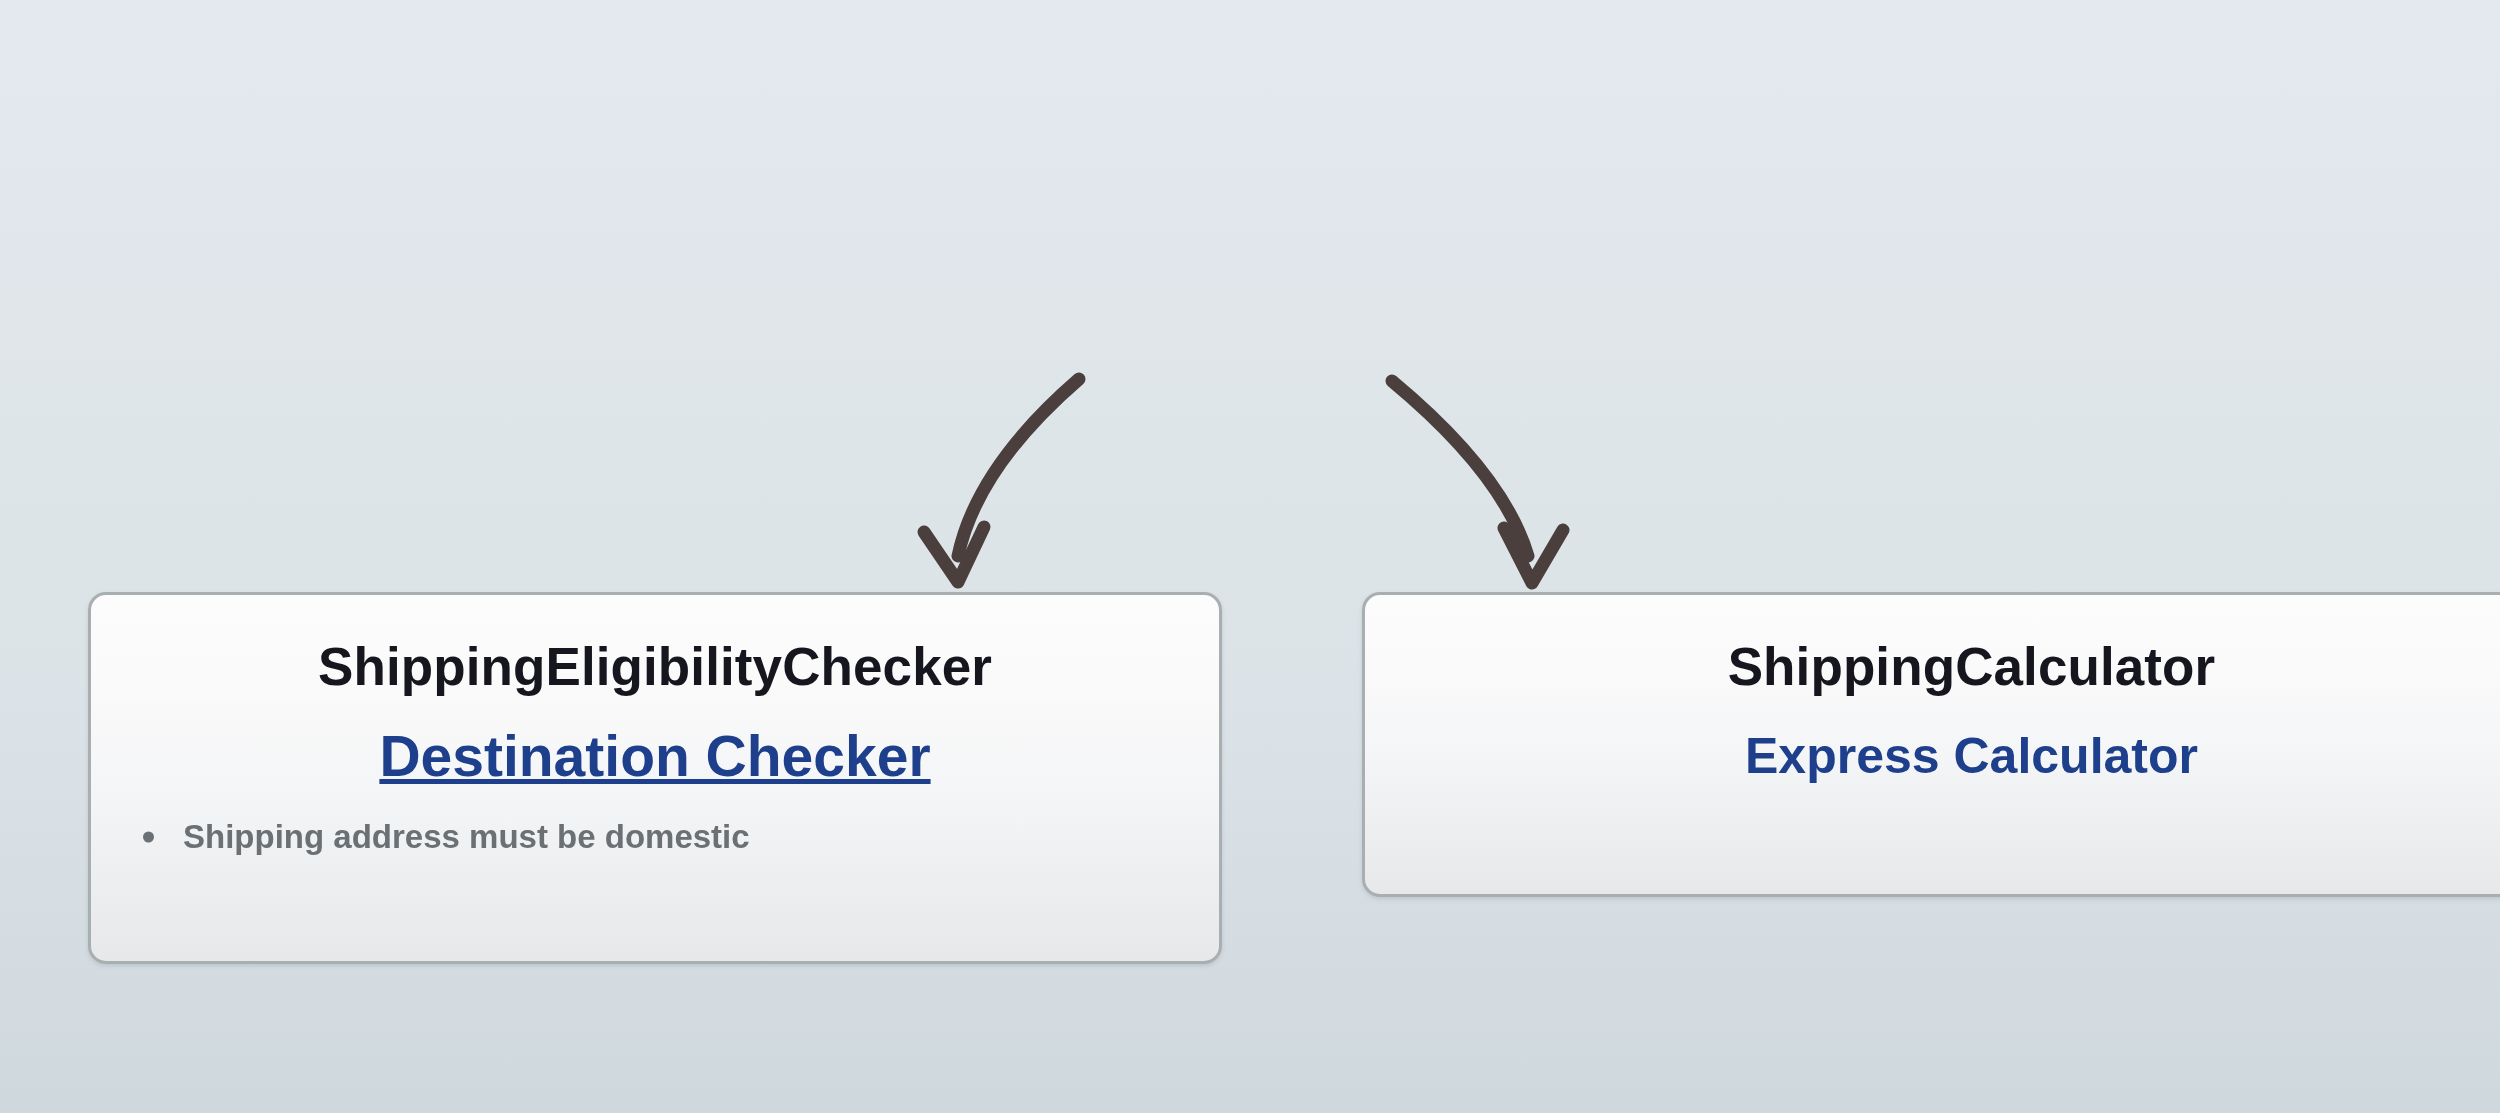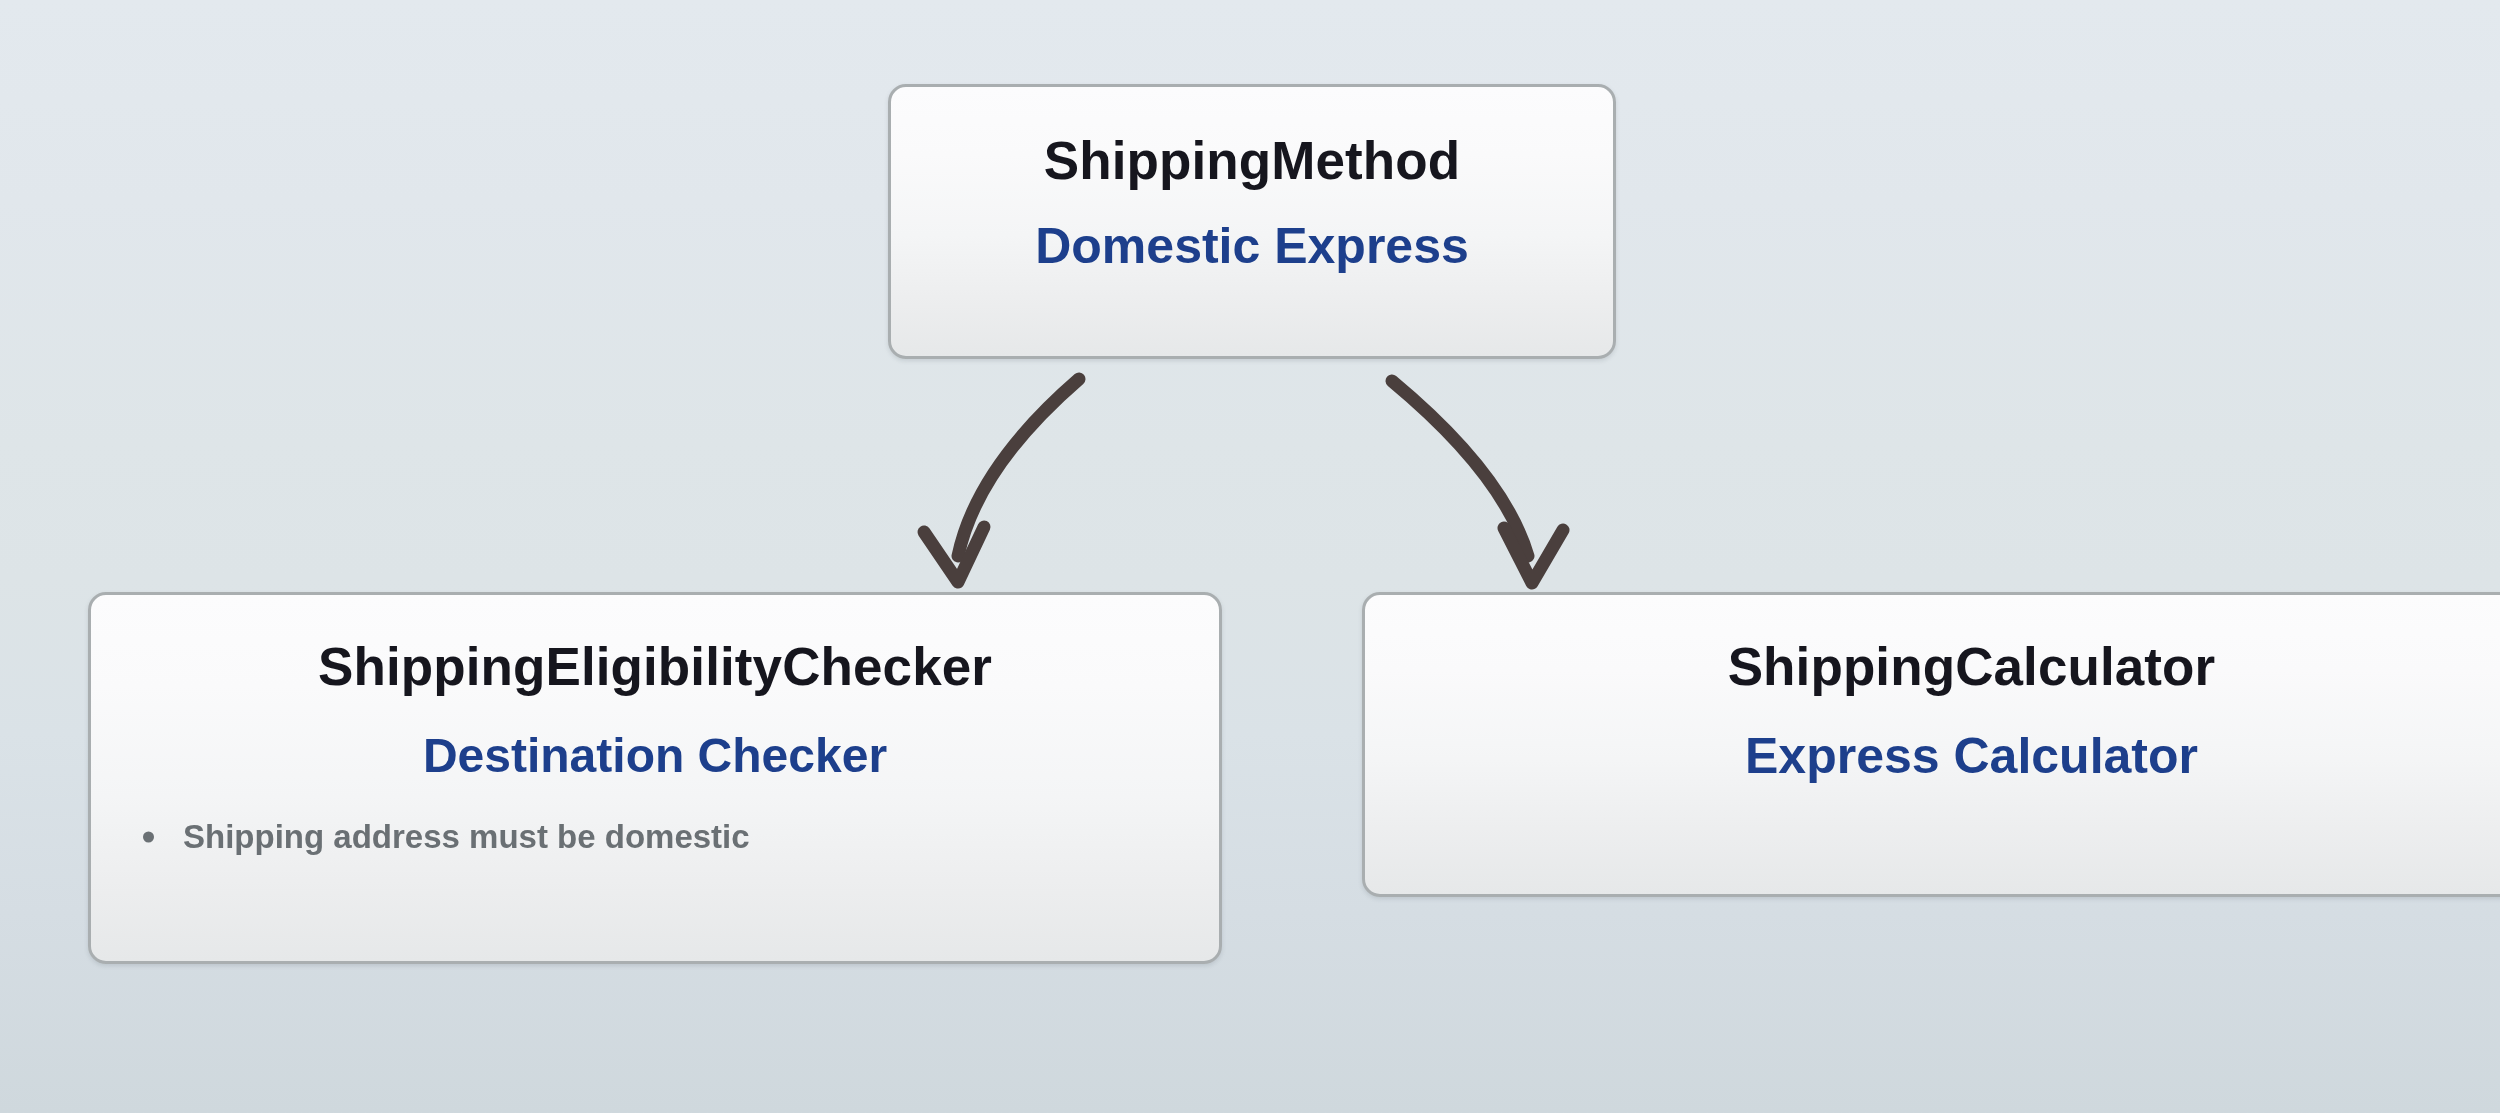--- a/index.html
+++ b/index.html
@@ -122,23 +122,24 @@
     top: 592px;
     width: 1134px;
     height: 372px;
   }
   #node-checker .node-title {
     font-size: 53px;
     line-height: 60px;
     margin-top: 42px;
   }
   #node-checker .node-subtitle {
-    font-size: 48px;
+    font-size: 57px;
     line-height: 58px;
     margin-top: 30px;
+    text-decoration: underline;
   }
   #node-checker .node-rules {
     margin-top: 32px;
     padding-left: 52px;
   }
   #node-checker .node-rule {
     font-size: 33px;
     line-height: 40px;
     padding-left: 40px;
   }
@@ -171,24 +172,20 @@
       <path d="M 1079 379 C 1020 430 972 490 958 556" fill="none" stroke="#4a3f3d" stroke-width="13" stroke-linecap="round"></path>
       <path d="M 924 532 L 958 582 L 984 527" fill="none" stroke="#4a3f3d" stroke-width="13" stroke-linecap="round" stroke-linejoin="round"></path>
     </g>
 
     <g>
       <path d="M 1392 381 C 1451 430 1509 492 1528 556" fill="none" stroke="#4a3f3d" stroke-width="13" stroke-linecap="round"></path>
       <path d="M 1504 528 L 1532 583 L 1563 530" fill="none" stroke="#4a3f3d" stroke-width="13" stroke-linecap="round" stroke-linejoin="round"></path>
     </g>
   </svg>
 
-  <div class="node" id="node-root">
-    <div class="node-title">ShippingMethod</div>
-    <div class="node-subtitle">Domestic Express</div>
-  </div>
 
   <div class="node" id="node-checker">
     <div class="node-title">ShippingEligibilityChecker</div>
     <div class="node-subtitle">Destination Checker</div>
     <ul class="node-rules">
       <li class="node-rule">
         <span class="bullet"></span>
         <span>Shipping address must be domestic</span>
       </li>
     </ul>

